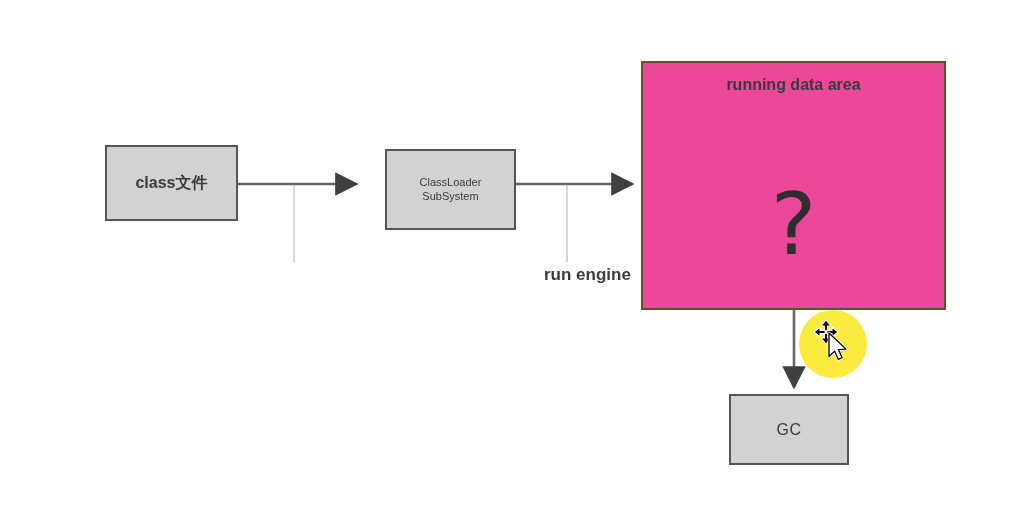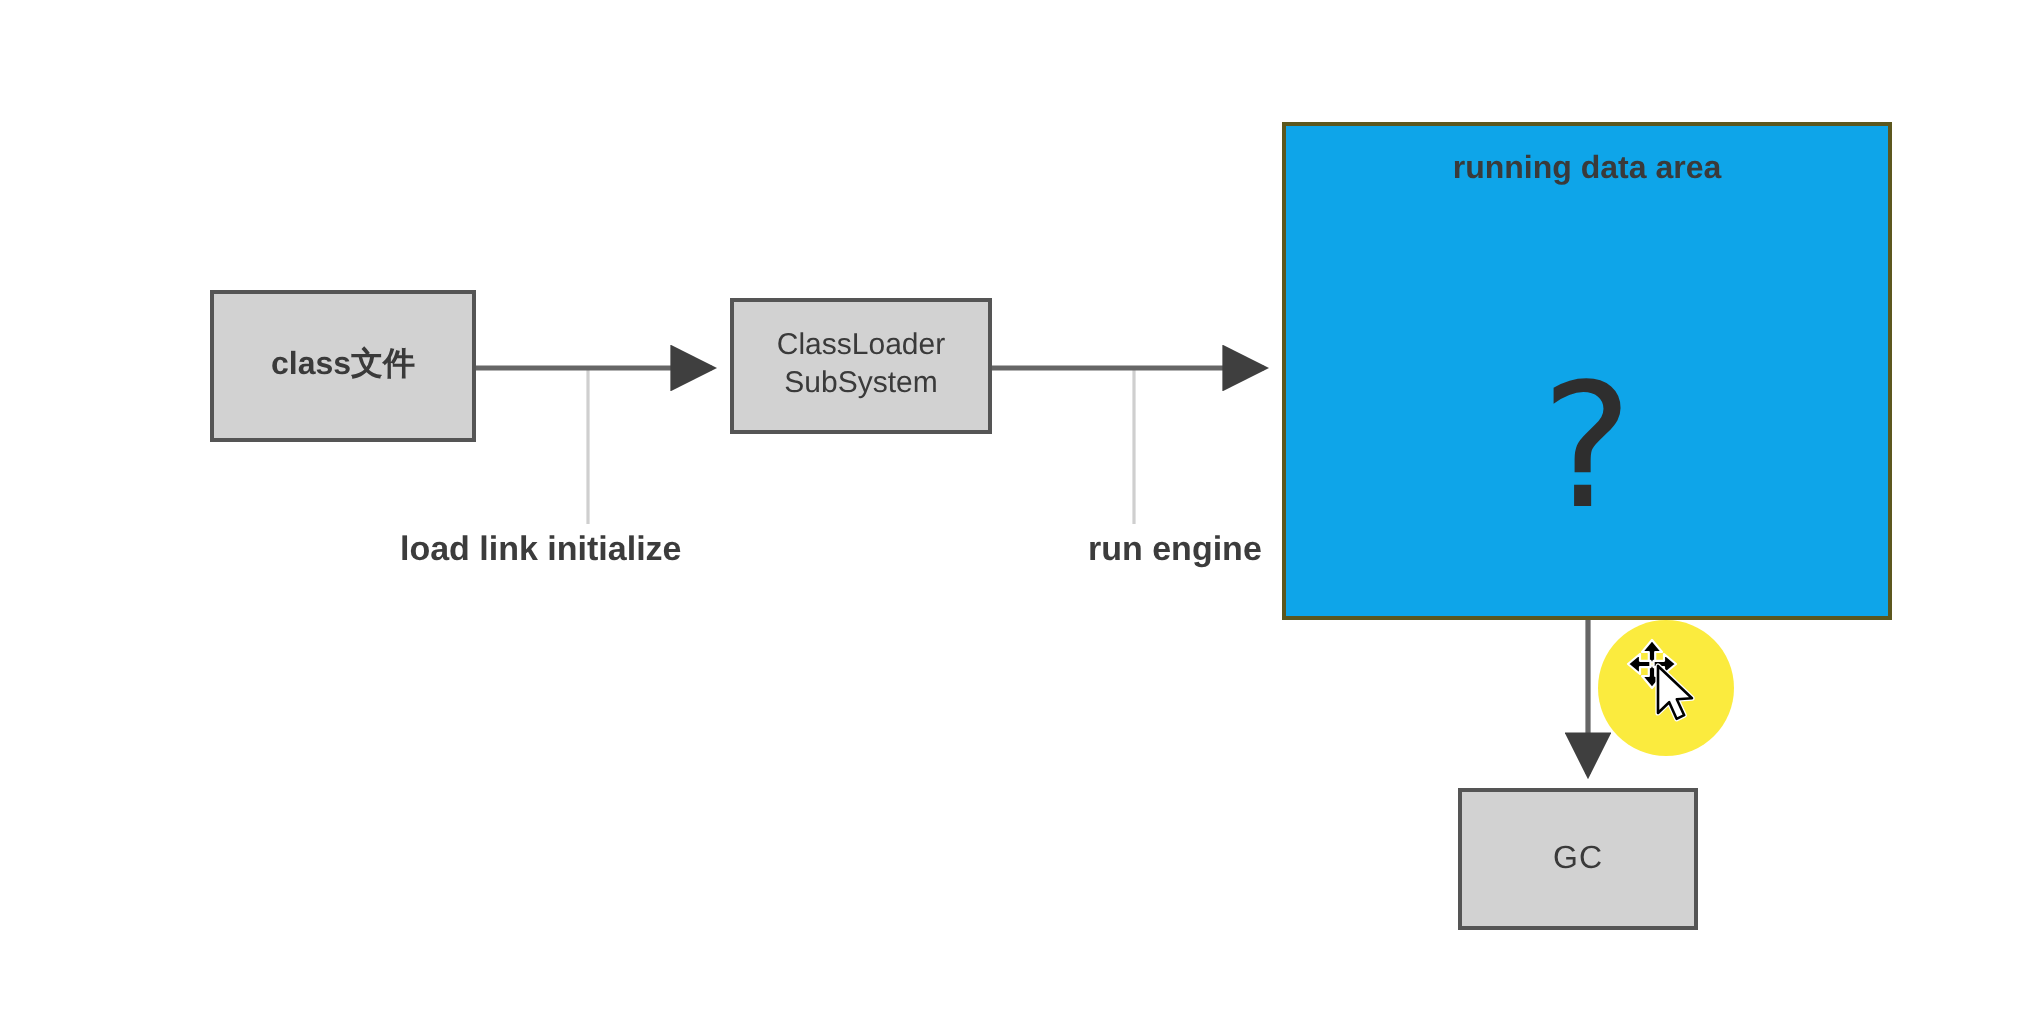--- a/index.html
+++ b/index.html
@@ -35,37 +35,37 @@
     text-align: center;
     color: #3a3a3a;
     line-height: 1.25;
     user-select: none;
   }
   .node.gray {
     background: #d2d2d2;
     border-color: #555555;
   }
   .node.yellow {
-    background: #0ea5e9;
+    background: #ec4899;
     border-color: #5c571e;
     align-items: flex-start;
     justify-content: center;
   }
 
   
   #node-class-file {
     left: 105px; top: 145px;
     width: 133px; height: 76px;
     font-size: 16px;
     font-weight: 700;
   }
   #node-classloader {
-    left: 365px; top: 149px;
-    width: 131px; height: 68px;
-    font-size: 15px;
+    left: 385px; top: 149px;
+    width: 131px; height: 81px;
+    font-size: 11px;
     font-weight: 400;
   }
   #node-running-data-area {
     left: 641px; top: 61px;
     width: 305px; height: 249px;
   }
   #node-gc {
     left: 729px; top: 394px;
     width: 120px; height: 71px;
     font-size: 16px;
@@ -166,21 +166,20 @@
 
   <div class="node yellow" id="node-running-data-area">
     <div class="rda-title">running data area</div>
     <div class="rda-question">?</div>
   </div>
 
   <div class="node gray" id="node-gc">
     <span>GC</span>
   </div>
 
-  <div class="edge-label" id="label-load-link-initialize">load  link  initialize</div>
 
   <div class="edge-label" id="label-run-engine">run engine</div>
 
   <div id="cursor-highlight"></div>
 
   <svg id="cursor-pointer" viewBox="0 0 48 48" xmlns="http://www.w3.org/2000/svg">
 
     <g fill="#000000" stroke="#ffffff" stroke-width="1.1" stroke-linejoin="round">
       <path d="M14,2 L19,8 L15.6,8 L15.6,13.2 L12.4,13.2 L12.4,8 L9,8 Z"></path>
       <path d="M14,26 L9,20 L12.4,20 L12.4,14.8 L15.6,14.8 L15.6,20 L19,20 Z"></path>

